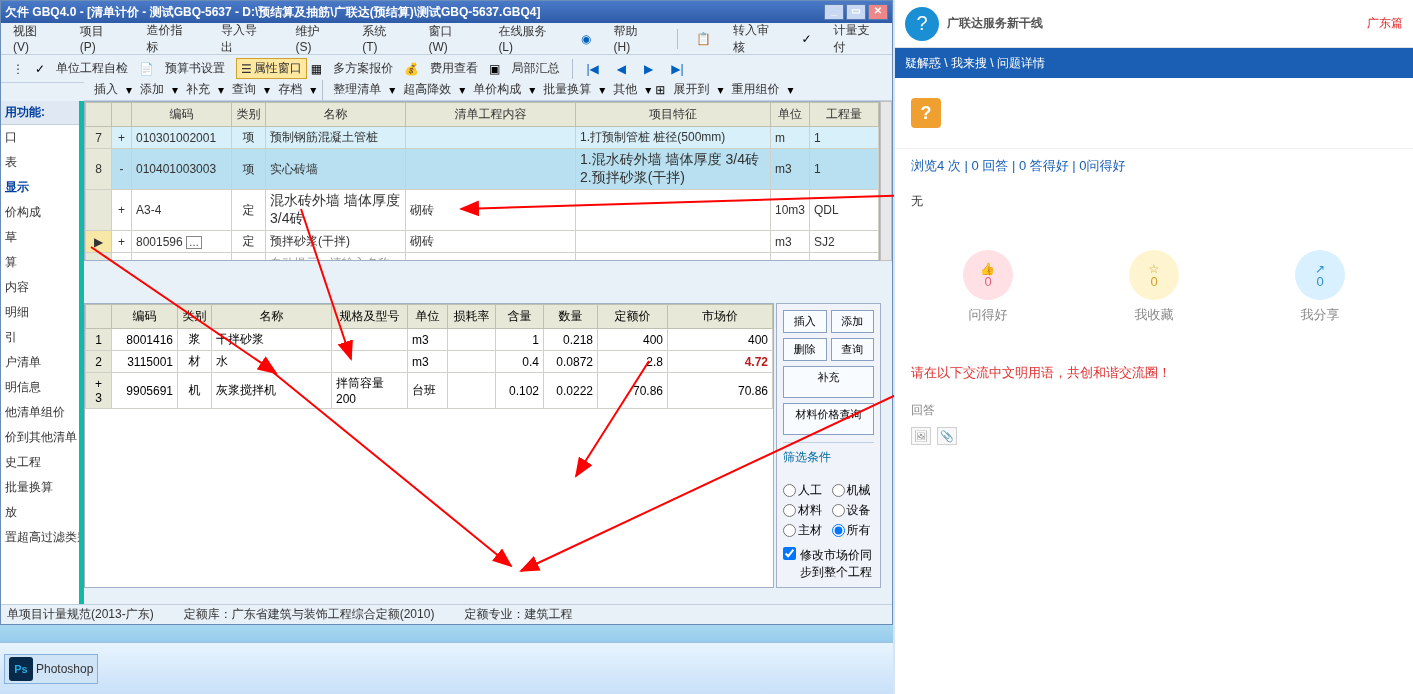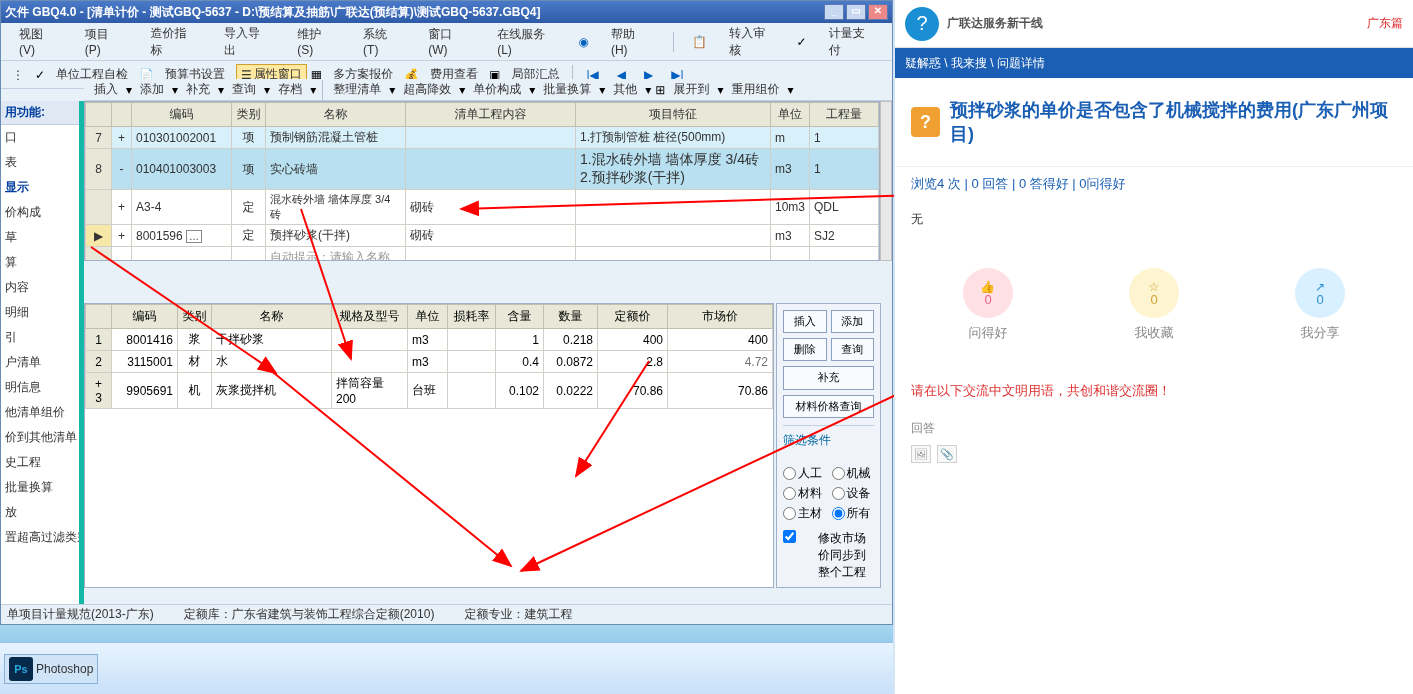--- a/index.html
+++ b/index.html
@@ -2,21 +2,21 @@
 <html><head>
 <meta charset="utf-8">
 <style>
 *{box-sizing:border-box;margin:0;padding:0;font-family:"Microsoft YaHei",SimSun,Arial,sans-serif;font-size:12px}
 body{background:#d4e5f7;overflow:hidden;width:1413px;height:694px;position:relative}
 .main-app{position:absolute;left:0;top:0;width:893px;height:625px;background:#e8f0f8;border:1px solid #6a8cb5}
 .title-bar{height:22px;background:linear-gradient(#4a7ac8,#2e5ba8);color:#fff;display:flex;align-items:center;padding:0 4px;font-weight:bold}
 .title-bar .title-text{flex:1;white-space:nowrap;overflow:hidden}
 .win-ctrl{display:flex;gap:2px}
 .win-btn{width:20px;height:16px;background:#c8d8f0;border:1px solid #5a7ab0;text-align:center;line-height:12px;font-size:10px;cursor:pointer}
-.menu-bar{height:38px;background:#e8f0f8;display:flex;align-items:center;padding:0 12px;gap:16px;border-bottom:1px solid #c0d0e0}
+.menu-bar{height:32px;background:#e8f0f8;display:flex;align-items:center;padding:0 6px;gap:16px;border-bottom:1px solid #c0d0e0}
 .menu-item{padding:2px 6px;cursor:pointer;color:#333}
 .tool-row{height:28px;background:#e8f0f8;display:flex;align-items:center;padding:0 4px;gap:4px;border-bottom:1px solid #c0d0e0}
 .tool-btn{padding:2px 6px;border:1px solid transparent;cursor:pointer;display:flex;align-items:center;gap:2px;color:#333}
 .tool-sep{width:1px;height:20px;background:#b0c0d0;margin:0 2px}
 .highlight{background:#ffe8a0;border:1px solid #d0a030;padding:1px 4px}
 .left-panel{position:absolute;left:0;top:100px;width:83px;height:505px;background:#fff;border-right:5px solid #14b8a6}
 .lp-head{background:#e0e8f4;padding:3px 4px;color:#003f9f;font-weight:bold;border-bottom:1px solid #c0d0e0}
 .lp-item{padding:4px 4px;color:#333;cursor:pointer;white-space:nowrap;overflow:hidden}
 .lp-item.sel{color:#003f9f;font-weight:bold}
 .act-row{position:absolute;left:83px;top:78px;height:22px;right:0;background:#e8f0f8;display:flex;align-items:center;padding:0 6px;gap:4px;border-bottom:1px solid #c0d0e0}
@@ -38,21 +38,21 @@
 .grid-bot td.l{text-align:left}
 .grid-bot td.c{text-align:center}
 .side-btns{position:absolute;left:775px;top:302px;width:105px;height:285px;background:#f0f4fa;border:1px solid #a0b0c8;padding:6px;display:flex;flex-direction:column;gap:5px}
 .sb-row{display:flex;gap:4px}
 .sbtn{flex:1;padding:3px 2px;border:1px solid #8aa0c0;background:#f8fbff;cursor:pointer;text-align:center;font-size:11px}
 .sbtn.wide{width:100%}
 .filter-box{border-top:1px solid #c0d0e0;padding-top:6px;margin-top:2px}
 .filter-title{color:#0369a1;margin-bottom:16px}
 .radio-grid{display:grid;grid-template-columns:1fr 1fr;gap:3px 6px;font-size:11px}
 .radio-grid label{display:flex;align-items:center;gap:2px;cursor:pointer}
-.chk-row{margin-top:8px;display:flex;align-items:flex-start;gap:22px;font-size:11px}
+.chk-row{margin-top:8px;display:flex;align-items:flex-start;gap:4px;font-size:11px}
 .status-bar{position:absolute;left:0;bottom:0;right:0;height:20px;background:#e8f0f8;border-top:1px solid #c0d0e0;display:flex;align-items:center;padding:0 6px;gap:30px;color:#333}
 .scroll-right{position:absolute;right:0;top:100px;width:12px;height:160px;background:#e8e8e8;border:1px solid #c0c0c0}
 svg.annot{position:absolute;left:0;top:0;width:893px;height:625px;pointer-events:none}
 .web-panel{position:absolute;left:895px;top:0;right:0;height:694px;background:#fff}
 .web-head{height:48px;background:#fff;display:flex;align-items:center;padding:4px 10px;justify-content:space-between;border-bottom:1px solid #e0e0e0}
 .web-logo{display:flex;align-items:center;gap:8px}
 .web-logo-txt{color:#1a5fb4;font-weight:bold;font-size:14px}
 .web-link{color:#e03030;font-size:12px}
 .web-nav{height:30px;background:#1a5fb4;color:#fff;display:flex;align-items:center;padding:0 10px;gap:4px}
 .web-nav span{cursor:pointer}
@@ -72,21 +72,21 @@
 .notice{color:#e03030;padding:10px 16px;font-size:13px}
 .ans-sec{padding:10px 16px}
 .ans-lbl{color:#888;margin-bottom:8px}
 .ans-tool{display:flex;gap:6px}
 .ans-ico{width:20px;height:18px;border:1px solid #d0d0d0;background:#f8f8f8;display:flex;align-items:center;justify-content:center;color:#888;font-size:11px}
 .taskbar{position:absolute;left:0;bottom:0;width:893px;height:52px;background:linear-gradient(#e8f4ff,#c8e0f8);display:flex;align-items:center;padding:0 4px;border-top:1px solid #a0c0e0}
 .tb-item{padding:2px 4px;border:1px solid #88b0d8;background:#d0e4f8;display:flex;align-items:center;gap:3px;font-size:11px;color:#333}
 .ps-ico{width:24px;height:24px;background:#072a4a;color:#29abe2;display:flex;align-items:center;justify-content:center;font-weight:bold;font-size:11px;border-radius:3px}
 .desk{position:absolute;left:0;top:625px;width:893px;height:33px;background:linear-gradient(#a8d8f0,#88c0e8)}
 input[type=radio],input[type=checkbox]{margin:0}
-.blue-val{color:#737373;font-weight:normal}
+.blue-val{color:#b91c1c;font-weight:bold}
 .hint{color:#999;font-style:normal}
 </style>
 </head>
 <body>
 
 <div class="main-app">
   <div class="title-bar">
     <span class="title-text">欠件 GBQ4.0 - [清单计价 - 测试GBQ-5637 - D:\预结算及抽筋\广联达(预结算)\测试GBQ-5637.GBQ4]</span>
     <div class="win-ctrl">
       <div class="win-btn">_</div>
@@ -221,21 +221,21 @@
         <td style="white-space:pre-line;font-size:14px">1.混水砖外墙 墙体厚度 3/4砖
 2.预拌砂浆(干拌)</td>
             <td>m3</td>
             <td>1</td>
       </tr>
       <tr>
         <td class="rownum"></td>
             <td style="text-align:center">+</td>
         <td>A3-4</td>
             <td style="text-align:center">定</td>
-        <td style="font-size:11px">混水砖外墙 墙体厚度 3/4砖</td>
+        <td style="font-size:14px">混水砖外墙 墙体厚度 3/4砖</td>
             <td>砌砖</td>
         <td></td>
             <td>10m3</td>
             <td>QDL</td>
       </tr>
       <tr style="background:#fffde8">
         <td class="rownum" style="background:#f8e8a8!important">▶</td>
             <td style="text-align:center">+</td>
         <td><span>8001596</span> <span style="border:1px solid #888;padding:0 2px;font-size:10px">…</span></td>
         <td style="text-align:center">定</td>
@@ -404,21 +404,20 @@
         <div class="web-logo-txt" style="font-size:12px;color:#555">广联达服务新干线</div>
       </div>
     </div>
     <a class="web-link">广东篇</a>
   </div>
   <div class="web-nav">
     <span>疑解惑 \ 我来搜 \ 问题详情</span>
   </div>
   <div class="q-bar">
     <div class="q-ico">?</div>
-    <div class="q-title">预拌砂浆的单价是否包含了机械搅拌的费用(广东广州项目)</div>
   </div>
   <div class="q-stats">浏览4 次 | 0 回答 | 0 答得好 | 0问得好</div>
   <div class="q-body">无</div>
   <div class="action-row">
     <div class="act-circle">
       <div class="circ pink">
           <span>👍</span>
           <span class="circ-num">0</span>
         </div>
       <div class="act-lbl">问得好</div>

